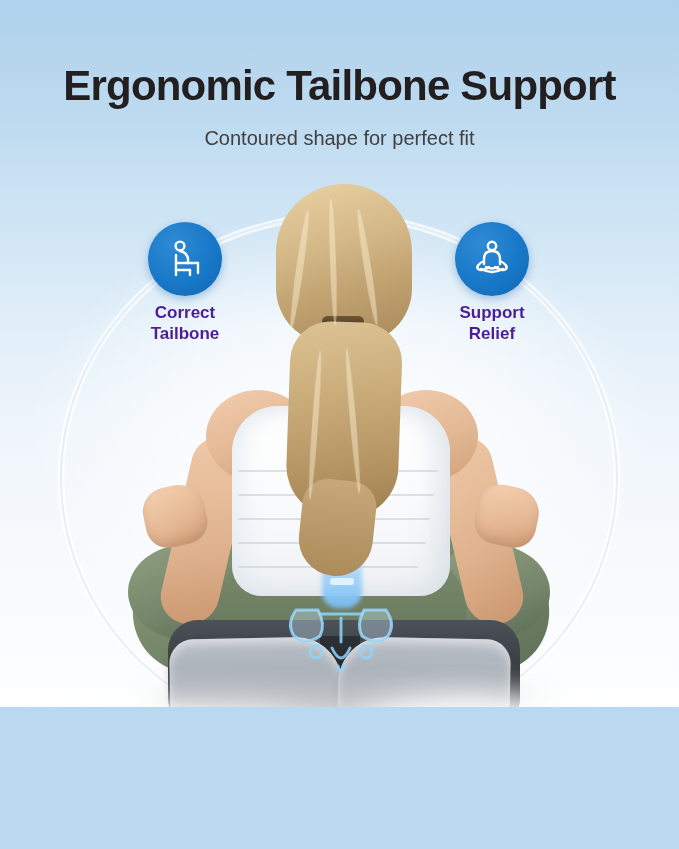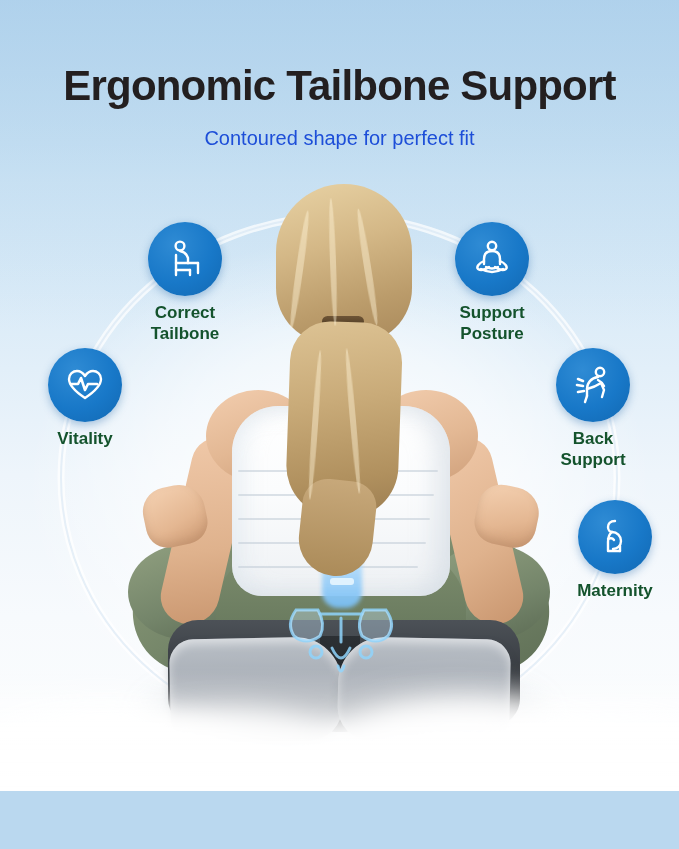--- a/index.html
+++ b/index.html
@@ -1,21 +1,21 @@
 <!DOCTYPE html>
 <html><head>
 <meta charset="utf-8">
 <style>
   html,body{margin:0;padding:0;}
   body{
     width:679px;height:849px;overflow:hidden;position:relative;
     font-family:"Liberation Sans","DejaVu Sans",sans-serif;
     background:#bad8ef;
   }
-  #stage{position:absolute;inset:0;width:679px;height:791px;overflow:hidden;}
+  #stage{position:absolute;inset:0;width:679px;height:707px;overflow:hidden;}
 
   
   .sky{
     position:absolute;inset:0;
     background:
       radial-gradient(ellipse 70% 48% at 50% 62%, rgba(255,255,255,.95) 0%, rgba(255,255,255,.55) 38%, rgba(255,255,255,0) 66%),
       linear-gradient(180deg,#b9d7ee 0%, #c5dff2 18%, #dcecf8 40%, #eef5fb 60%, #f7fafd 78%, #fdfefe 100%);
   }
   .sky-haze{
     position:absolute;left:0;right:0;top:0;height:330px;
@@ -41,21 +41,21 @@
   }
 
   
   .headline{
     position:absolute;left:0;right:0;top:60px;text-align:center;
     font-size:42px;line-height:52px;font-weight:700;letter-spacing:-0.8px;
     color:#231f20;white-space:nowrap;
   }
   .subhead{
     position:absolute;left:0;right:0;top:124px;text-align:center;
-    font-size:20px;line-height:28px;font-weight:400;color:#1d4ed8;
+    font-size:20px;line-height:28px;font-weight:400;color:#404040;
   }
 
   
   .photo{position:absolute;left:0;top:150px;width:679px;height:660px;}
 
   
   .cushion-shadow{
     position:absolute;left:150px;top:525px;width:390px;height:90px;border-radius:50%;
     background:rgba(120,135,150,.30);filter:blur(16px);
   }
@@ -147,21 +147,21 @@
   .badge{position:absolute;width:74px;height:74px;}
   .badge-circle{
     width:74px;height:74px;border-radius:50%;
     background:radial-gradient(circle at 36% 30%, #2f8bd4 0%, #1878c8 55%, #1268b2 100%);
     box-shadow:0 3px 9px rgba(24,95,165,.34);
     display:flex;align-items:center;justify-content:center;
   }
   .badge-label{
     position:absolute;left:50%;transform:translateX(-50%);top:80px;
     text-align:center;white-space:nowrap;
-    font-size:17px;line-height:21px;font-weight:700;color:#14532d;
+    font-size:17px;line-height:21px;font-weight:700;color:#4c1d95;
   }
   .b-correct  {left:148px;top:222px;}
   .b-vitality {left:48px; top:348px;}
   .b-comfort  {left:24px; top:500px;}
   .b-stress   {left:455px;top:222px;}
   .b-back     {left:556px;top:348px;}
   .b-maternity{left:578px;top:500px;}
 </style>
 </head>
 <body>
@@ -272,85 +272,37 @@
           <path d="M13 33 V38"></path>
         </g>
       </svg>
     </div>
     <div class="badge-label">
       <div>Correct</div>
       <div>Tailbone</div>
     </div>
   </div>
 
-  <div class="badge b-vitality">
-    <div class="badge-circle">
-      <svg width="44" height="44" viewBox="0 0 44 44">
-        <g fill="none" stroke="#ffffff" stroke-width="2.4" stroke-linecap="round" stroke-linejoin="round">
-          <path d="M22 35 C10 27 6 21 6 16 C6 11 10 8 14 8 C17 8 20 10 22 13 C24 10 27 8 30 8 C34 8 38 11 38 16 C38 21 34 27 22 35 Z"></path>
-          <path d="M8 21 H15 L18 15 L22 27 L25 21 H34" stroke-width="2.6"></path>
-        </g>
-      </svg>
-    </div>
-    <div class="badge-label">
-      <div>Vitality</div>
-    </div>
-  </div>
 
 
   <div class="badge b-stress">
     <div class="badge-circle">
       <svg width="44" height="44" viewBox="0 0 44 44">
         <g fill="none" stroke="#ffffff" stroke-width="2.4" stroke-linecap="round" stroke-linejoin="round">
           <circle cx="22" cy="9" r="4.2"></circle>
           <path d="M22 14 C16 14 14 18 14 22 L14 27"></path>
           <path d="M22 14 C28 14 30 18 30 22 L30 27"></path>
           <path d="M14 24 C9 26 6 30 8 32 C11 34 16 32 19 30"></path>
           <path d="M30 24 C35 26 38 30 36 32 C33 34 28 32 25 30"></path>
           <path d="M11 32 Q22 38 33 32"></path>
           <path d="M16 30 Q22 33 28 30"></path>
         </g>
       </svg>
     </div>
     <div class="badge-label">
       <div>Support</div>
-      <div>Posture</div>
+      <div>Relief</div>
     </div>
   </div>
 
-  <div class="badge b-back">
-    <div class="badge-circle">
-      <svg width="44" height="44" viewBox="0 0 44 44">
-        <g fill="none" stroke="#ffffff" stroke-width="2.4" stroke-linecap="round" stroke-linejoin="round">
-          <circle cx="29" cy="9" r="4.2"></circle>
-          <path d="M27 14 C20 15 16 20 16 26 L16 33"></path>
-          <path d="M16 33 L14 39"></path>
-          <path d="M16 26 Q24 24 30 20"></path>
-          <path d="M30 20 L33 27 L31 34"></path>
-          <path d="M27 17 Q31 19 33 23"></path>
-          <path d="M12 18 L7 16 M12 23 L6 22 M13 28 L7 29" stroke-width="2.6"></path>
-        </g>
-      </svg>
-    </div>
-    <div class="badge-label">
-      <div>Back</div>
-      <div>Support</div>
-    </div>
-  </div>
-
-  <div class="badge b-maternity">
-    <div class="badge-circle">
-      <svg width="44" height="44" viewBox="0 0 44 44">
-        <g fill="none" stroke="#ffffff" stroke-width="2.4" stroke-linecap="round" stroke-linejoin="round">
-          <path d="M22 6 C17 6 15 9 15 12 C15 15 17 17 19 17"></path>
-          <path d="M19 17 C16 19 15 23 15 27 L15 36 L27 36"></path>
-          <path d="M19 17 C24 17 28 21 28 26 C28 31 24 34 20 34"></path>
-          <path d="M15 24 Q19 22 21 25"></path>
-          <path d="M27 36 L27 31"></path>
-        </g>
-      </svg>
-    </div>
-    <div class="badge-label">
-      <div>Maternity</div>
-    </div>
-  </div>
+
 
 </div>
 
 </body></html>

